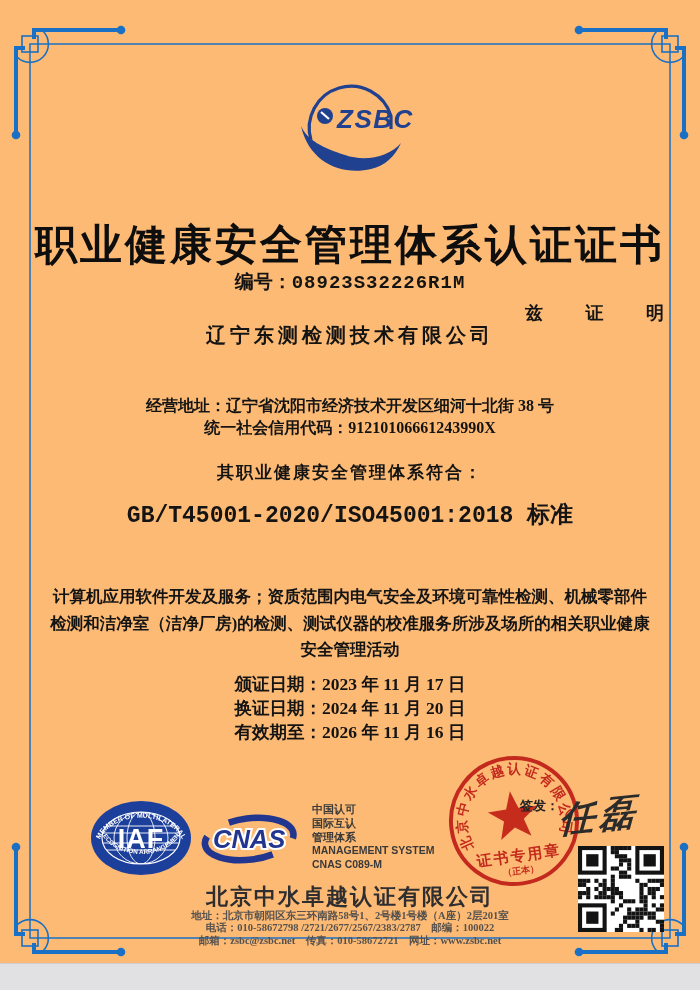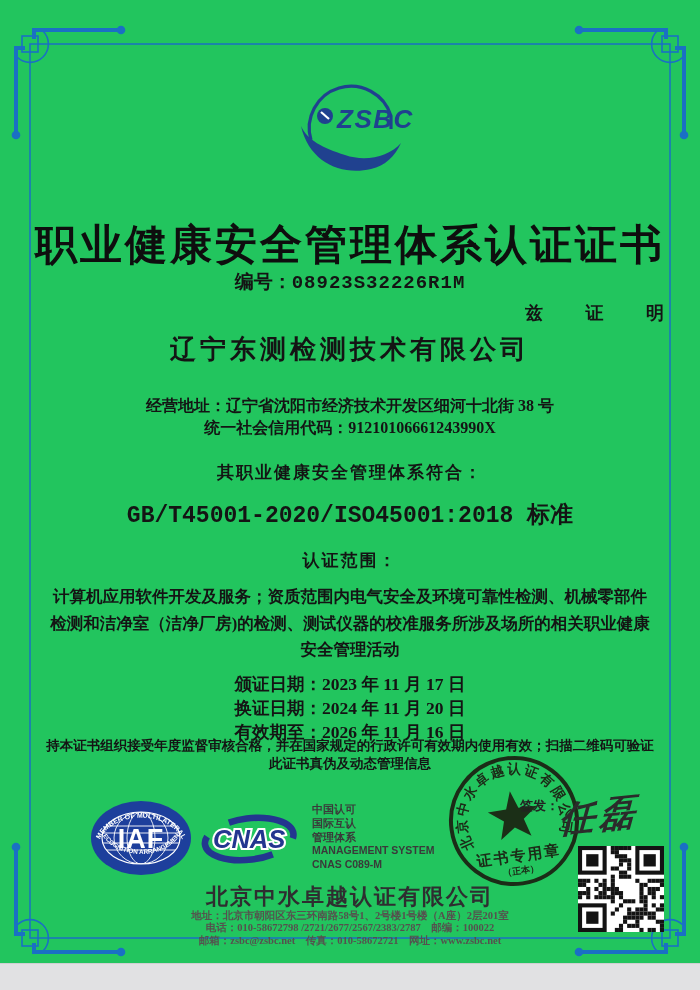--- a/index.html
+++ b/index.html
@@ -1,27 +1,27 @@
 <!DOCTYPE html>
 <html><head>
 <meta charset="utf-8">
 <style>
   html,body{margin:0;padding:0;}
   body{width:700px;height:990px;position:relative;background:#ffffff;
        font-family:"Liberation Serif","DejaVu Serif",serif;overflow:hidden;}
-  .page{position:absolute;inset:0;background:#22c55e;text-decoration:underline;}
+  .page{position:absolute;inset:0;background:#fdba74;text-decoration:underline;}
   .scan-strip{position:absolute;left:0;right:0;bottom:0;height:26px;background:#e1e1e3;border-top:1px solid #cfcfd2;}
   .abs{position:absolute;left:30px;right:30px;text-align:center;}
   .blk{color:#141414;}
   .title{top:217px;font-family:"Liberation Sans","DejaVu Sans",sans-serif;font-weight:bold;
          font-size:42px;letter-spacing:3px;color:#0e0e0e;}
   .certno{top:269px;font-size:19px;font-weight:bold;}
   .certno .num{font-family:"Liberation Mono","DejaVu Sans Mono",monospace;letter-spacing:1px;}
   .declare{top:301px;font-size:18px;font-weight:bold;word-spacing:26px;letter-spacing:6px;text-align:right;}
-  .company{top:332px;font-size:26px;font-weight:bold;letter-spacing:4px;}
+  .company{top:322px;font-size:20px;font-weight:bold;letter-spacing:4px;}
   .addr1{top:374px;font-size:16px;font-weight:bold;}
   .addr2{top:396px;font-size:16px;font-weight:bold;}
   .credit{top:418px;font-size:16px;font-weight:bold;}
   .conform{top:461px;font-size:17px;font-weight:bold;letter-spacing:2px;}
   .standard{top:499px;font-size:23px;font-weight:bold;font-family:"Liberation Mono","DejaVu Sans Mono",monospace;}
   .scopelbl{top:549px;font-size:17px;font-weight:bold;letter-spacing:2px;}
   .scope{top:584px;left:46px;right:46px;font-size:16.5px;font-weight:bold;line-height:1.62;}
   .dates{top:672px;font-size:17.5px;font-weight:bold;line-height:1.38;}
   .dates .inner{display:inline-block;text-align:left;}
   .footnote{top:737px;left:40px;right:40px;font-size:13.5px;font-weight:bold;line-height:1.35;}
@@ -76,32 +76,30 @@
   <div class="abs certno blk"><span>编号：</span><span class="num">08923S32226R1M</span></div>
 
   <div class="abs declare blk">兹 证 明</div>
 
   <div class="abs company blk">辽宁东测检测技术有限公司</div>
   <div class="abs addr2 blk">经营地址：辽宁省沈阳市经济技术开发区细河十北街 38 号</div>
   <div class="abs credit blk">统一社会信用代码：91210106661243990X</div>
 
   <div class="abs conform blk">其职业健康安全管理体系符合：</div>
   <div class="abs standard blk">GB/T45001-2020/ISO45001:2018 标准</div>
-  <div class="abs scopelbl blk">认证范围：</div>
   <div class="abs scope blk">计算机应用软件开发及服务；资质范围内电气安全及环境可靠性检测、机械零部件检测和洁净室（洁净厂房)的检测、测试仪器的校准服务所涉及场所的相关职业健康安全管理活动</div>
 
   <div class="abs dates blk">
     <div class="inner">
       <div><span>颁证日期：</span><span>2023 年 11 月 17 日</span></div>
       <div><span>换证日期：</span><span>2024 年 11 月 20 日</span></div>
       <div><span>有效期至：</span><span>2026 年 11 月 16 日</span></div>
     </div>
   </div>
 
-  <div class="abs footnote blk">持本证书组织接受年度监督审核合格，并在国家规定的行政许可有效期内使用有效；扫描二维码可验证此证书真伪及动态管理信息</div>
 
   <svg class="iaf" viewBox="0 0 102 76">
     <defs>
       <path id="iafTop" d="M 9,42 A 43,31 0 0 1 93,42" fill="none"></path>
       <path id="iafBot" d="M 12,34 A 41,29 0 0 0 90,34" fill="none"></path>
       <clipPath id="iafClip">
           <ellipse cx="51" cy="38" rx="39" ry="26"></ellipse>
         </clipPath>
     </defs>
     <ellipse cx="51" cy="38" rx="50" ry="37" fill="#1d3f9c"></ellipse>

